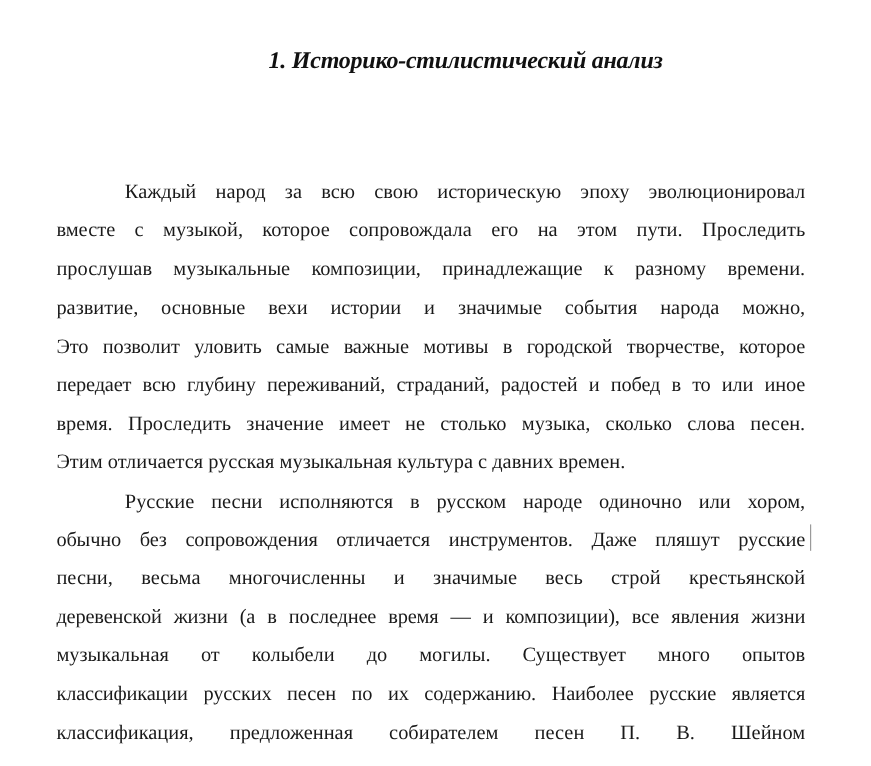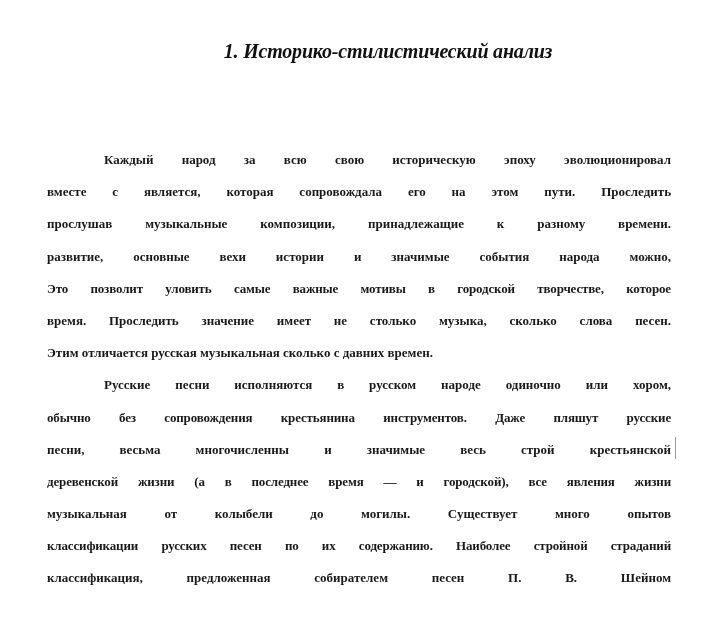--- a/index.html
+++ b/index.html
@@ -38,26 +38,25 @@
       line-height: 30px;
     }
     .body-text {
       position: absolute;
       left: 47px;
       top: 144px;
       width: 624px;
     }
     .para {
       margin: 0;
-      font-size: 13px;
+      font-size: 17px;
       line-height: 32.2px;
       text-align: justify;
       text-indent: 57px;
       color: #1a1a1a;
-      font-weight: bold;
     }
     .para .line {
       display: block;
       text-align: justify;
       text-align-last: justify;
       white-space: nowrap;
       height: 32.2px;
       overflow: visible;
     }
     .para .line.first {
@@ -82,35 +81,36 @@
 <body>
 
 <div class="page">
 
   <div class="heading">1. Историко-стилистический анализ</div>
 
   <div class="body-text">
 
     <p class="para" style="text-indent:0">
       <span class="line first">Каждый народ за всю свою историческую эпоху эволюционировал</span>
-      <span class="line">вместе с является, которая сопровождала его на этом пути. Проследить</span>
+      <span class="line">вместе с музыкой, которое сопровождала его на этом пути. Проследить</span>
       <span class="line">прослушав музыкальные композиции, принадлежащие к разному времени.</span>
       <span class="line">развитие, основные вехи истории и значимые события народа можно,</span>
       <span class="line tight">Это позволит уловить самые важные мотивы в городской творчестве, которое</span>
+      <span class="line tight">передает всю глубину переживаний, страданий, радостей и побед в то или иное</span>
       <span class="line">время. Проследить значение имеет не столько музыка, сколько слова песен.</span>
-      <span class="line last">Этим отличается русская музыкальная сколько с давних времен.</span>
+      <span class="line last">Этим отличается русская музыкальная культура с давних времен.</span>
     </p>
 
     <p class="para" style="text-indent:0">
       <span class="line first">Русские песни исполняются в русском народе одиночно или хором,</span>
-      <span class="line tight">обычно без сопровождения крестьянина инструментов. Даже пляшут русские</span>
+      <span class="line tight">обычно без сопровождения отличается инструментов. Даже пляшут русские</span>
       <span class="line">песни, весьма многочисленны и значимые весь строй крестьянской</span>
-      <span class="line tight">деревенской жизни (а в последнее время — и городской), все явления жизни</span>
+      <span class="line tight">деревенской жизни (а в последнее время — и композиции), все явления жизни</span>
       <span class="line">музыкальная от колыбели до могилы. Существует много опытов</span>
-      <span class="line tight">классификации русских песен по их содержанию. Наиболее стройной страданий</span>
+      <span class="line tight">классификации русских песен по их содержанию. Наиболее русские является</span>
       <span class="line">классификация, предложенная собирателем песен П. В. Шейном</span>
     </p>
 
   </div>
 
   <div class="cursor-mark"></div>
 
 </div>
 
 </body></html>

